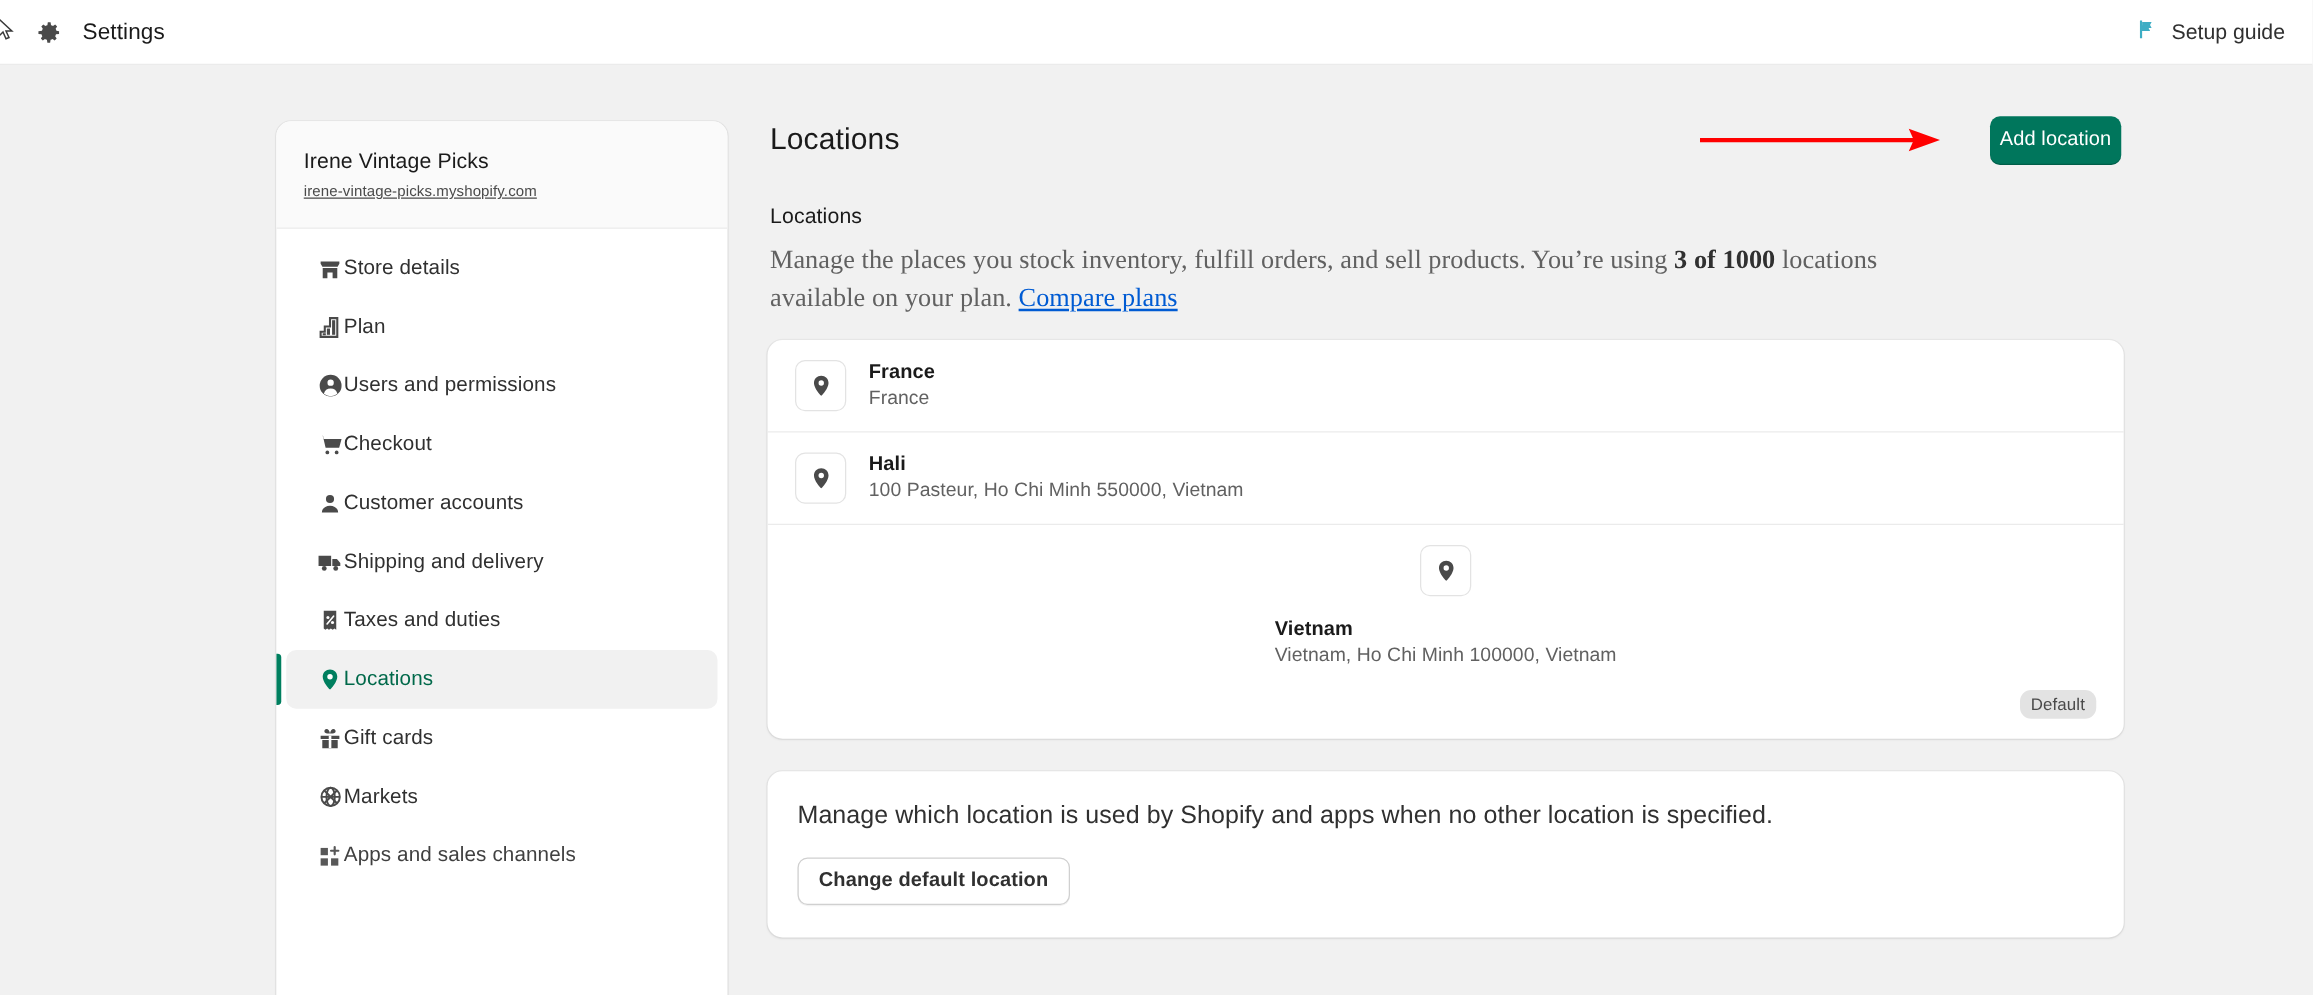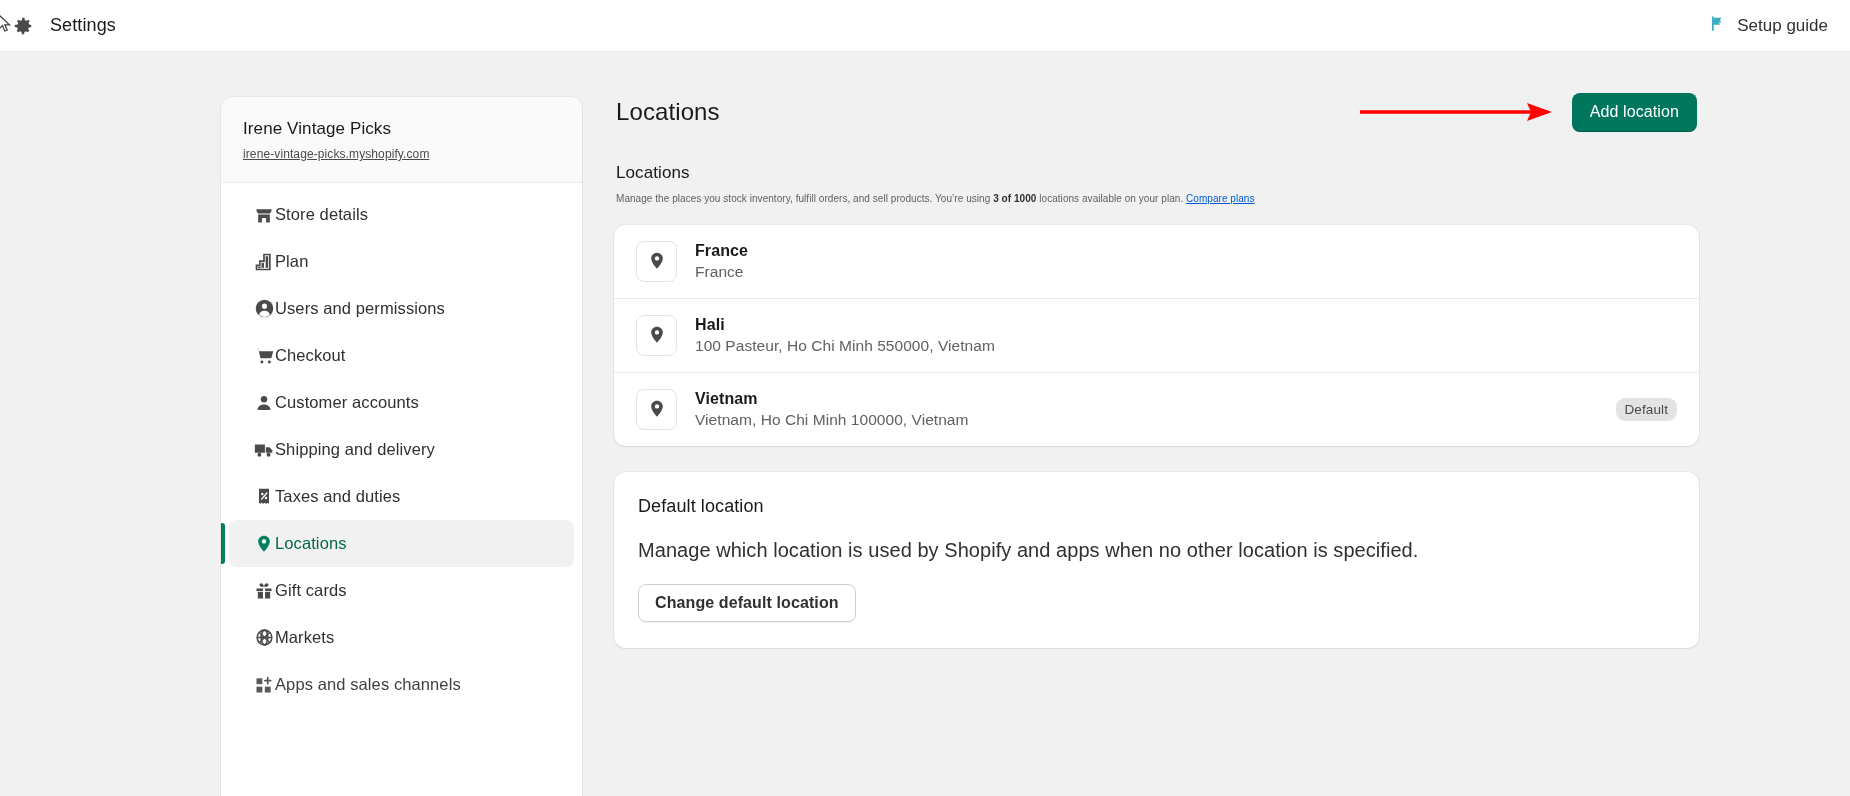--- a/index.html
+++ b/index.html
@@ -11,21 +11,21 @@
   }
 
   
   .topbar {
     position: absolute; top: 0; left: 0;
     width: 1850px; height: 52px;
     background: #ffffff;
     display: flex; align-items: center;
     border-bottom: 1px solid #ebebeb;
   }
-  .topbar-left { display: flex; align-items: center; gap: 14px; padding-left: 10px; }
+  .topbar-left { display: flex; align-items: center; gap: 14px; padding-left: 26px; }
   .gear-wrap { width: 26px; height: 26px; display: flex; align-items: center; justify-content: center; }
   .topbar-title { font-size: 18px; color: #1a1a1a; letter-spacing: .1px; }
   .topbar-right { margin-left: auto; display: flex; align-items: center; gap: 10px; padding-right: 22px; }
   .setup-label { font-size: 17px; color: #303030; }
   .cursor-arrow { position: absolute; left: -2px; top: 14px; width: 16px; height: 20px; }
 
   
   .page { position: absolute; top: 52px; left: 0; width: 1850px; height: 744px; }
 
   
@@ -63,41 +63,41 @@
   .nav-item.clipped { opacity: .92; }
 
   
   .main { position: absolute; left: 614px; top: 31px; width: 1085px; }
   .main-header { display: flex; align-items: center; height: 58px; padding: 0 2px; position: relative; }
   .page-title { font-size: 24px; color: #1a1a1a; letter-spacing: .1px; }
   .header-actions { margin-left: auto; display: flex; align-items: center; }
   .btn-primary {
     background: #00765c; color: #ffffff;
     border: none; border-radius: 8px;
-    padding: 0 18px; height: 39px;
+    padding: 0 8px; height: 39px;
     font-size: 16px; font-family: inherit;
     cursor: pointer; letter-spacing: .1px;
     box-shadow: inset 0 -1px 0 rgba(0,0,0,.2);
   }
   .arrow-annot { position: absolute; right: 146px; top: 16px; width: 195px; height: 26px; pointer-events: none; }
 
   .card {
     background: #ffffff; border-radius: 12px;
     box-shadow: 0 0 0 1px rgba(0,0,0,.04), 0 1px 2px rgba(0,0,0,.07);
     margin-bottom: 26px;
   }
   .section-head { padding: 2px 2px 0 2px; margin-top: 20px; }
   .section-title { font-size: 17px; color: #1a1a1a; margin-bottom: 9px; letter-spacing: .1px; }
-  .section-desc { font-size: 10px; color: #616161; line-height: 1.48; max-width: 930px; letter-spacing: .05px; }
+  .section-desc { font-size: 21px; color: #616161; line-height: 1.48; max-width: 930px; letter-spacing: .05px; font-family: Liberation Serif, serif; }
   .section-desc b { color: #303030; font-weight: 700; }
   .link { color: #005bd3; text-decoration: underline; }
 
   .loc-list { margin-top: 18px; }
   .loc-row { display: flex; align-items: center; gap: 18px; padding: 16px 22px; border-bottom: 1px solid #ebebeb; min-height: 69px; }
-  .loc-row:last-child { border-bottom: none; }
+  .loc-row:last-child { border-bottom: none; flex-direction: column; }
   .pin-box {
     width: 41px; height: 41px; border-radius: 8px;
     border: 1px solid #e3e3e3; background: #ffffff;
     display: flex; align-items: center; justify-content: center;
     flex: 0 0 41px;
   }
   .loc-text { display: flex; flex-direction: column; gap: 3px; }
   .loc-name { font-size: 16px; color: #1a1a1a; font-weight: 700; letter-spacing: .1px; }
   .loc-addr { font-size: 15.5px; color: #616161; letter-spacing: .05px; }
   .badge {
@@ -341,19 +341,18 @@
         <span class="loc-text">
           <span class="loc-name">Vietnam</span>
           <span class="loc-addr">Vietnam, Ho Chi Minh 100000, Vietnam</span>
         </span>
         <span class="badge">Default</span>
       </div>
 
     </div>
 
     <div class="card default-card">
-      <div class="default-title">Default location</div>
       <div class="default-desc">Manage which location is used by Shopify and apps when no other location is specified.</div>
       <button class="btn-secondary">Change default location</button>
     </div>
 
   </div>
 </div>
 
 </body></html>

